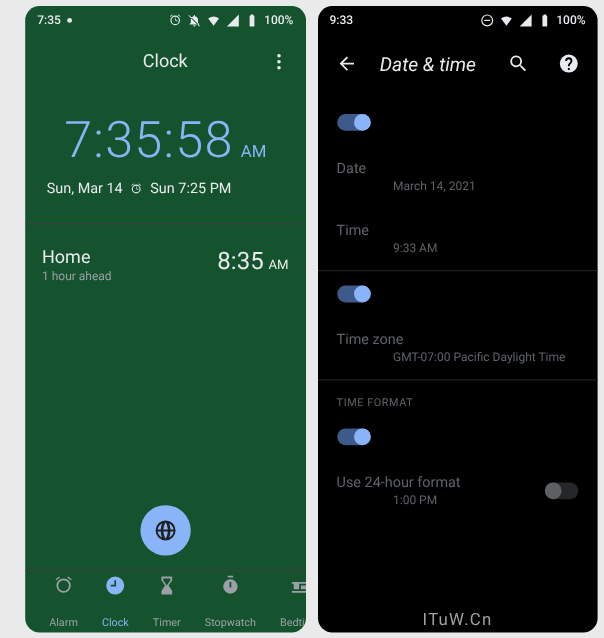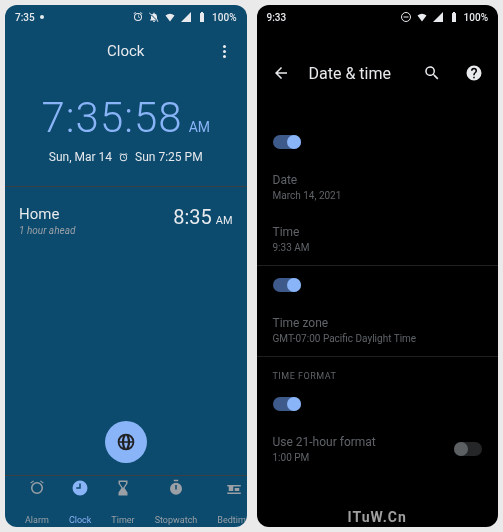--- a/index.html
+++ b/index.html
@@ -15,22 +15,22 @@
   }
   .phone {
     flex: 1;
     border-radius: 12px;
     overflow: hidden;
     display: flex;
     flex-direction: column;
     position: relative;
     color: #e8eaed;
   }
-  .phone.left { background: #0c4a6e; }
-  .phone.right { background: #000; gap: 20px; }
+  .phone.left { background: #14532d; margin-left: 16px; }
+  .phone.right { background: #000; }
 
   
   .status {
     height: 24px;
     display: flex;
     align-items: center;
     padding: 0 10px;
     font-size: 10px;
     font-weight: 500;
   }
@@ -53,29 +53,29 @@
     position: absolute; right: 10px; top: 50%; transform: translateY(-50%);
     width: 24px; height: 24px; display:flex; align-items:center; justify-content:center;
   }
   .vdots { display:flex; flex-direction:column; gap:2px; }
   .vdots span { width:3px; height:3px; background:#e8eaed; border-radius:50%; }
 
   
   .bigclock { text-align:center; padding: 20px 18px 14px; }
   .bigtime { color:#8ab4f8; font-size:42px; font-weight:300; letter-spacing:1px; }
   .bigampm { color:#8ab4f8; font-size:14px; margin-left:6px; }
-  .sub { color:#e8eaed; font-size:12px; margin-top:8px; display:flex; align-items:center; justify-content:center; gap:6px; }
+  .sub { color:#e8eaed; font-size:12px; margin-top:8px; display:flex; align-items:center; gap:6px; }
   .sub .asvg { width:11px; height:11px; fill:#e8eaed; }
 
   .divider { height:1px; background:#3c4043; margin:8px 0; }
 
   
   .wrow { display:flex; align-items:flex-start; justify-content:space-between; padding:10px 14px; }
   .wcity { font-size:15px; }
-  .woffset { font-size:10px; color:#9aa0a6; margin-top:2px;font-style:italic; }
+  .woffset { font-size:10px; color:#9aa0a6; margin-top:2px; }
   .wtime { font-size:20px; font-weight:400; }
   .wampm { font-size:11px; margin-left:4px; }
 
   
   .fab {
     position:absolute;
     bottom:64px; left:50%; transform:translateX(-50%);
     width:42px; height:42px; border-radius:50%;
     background:#8ab4f8; display:flex; align-items:center; justify-content:center;
   }
@@ -85,44 +85,44 @@
   .bnav {
     position:absolute; bottom:0; left:0; right:0;
     height:52px; display:flex; border-top:1px solid #3c4043;
   }
   .bitem { flex:1; display:flex; flex-direction:column; align-items:center; justify-content:center; gap:18px; font-size:9px; color:#9aa0a6;padding-left:20px; }
   .bitem.active { color:#8ab4f8; }
   .bitem svg { width:18px; height:18px; fill:currentColor; }
 
   
   .set-header {
-    height:48px; display:flex; align-items:center; padding:0 10px; gap:14px;
+    height:48px; display:flex; align-items:center; padding:0 10px; gap:14px;font-style:italic;
   }
   .set-header .title { font-size:16px; flex:1; }
   .iconbtn { width:28px; height:28px; display:flex; align-items:center; justify-content:center; }
   .iconbtn svg { width:18px; height:18px; fill:#e8eaed; }
 
   .setlist { padding: 6px 0 0; }
   .setitem { padding:12px 16px; display:flex; align-items:center; }
   .setitem .txt { flex:1; }
   .setitem .primary { font-size:12px; color:#e8eaed; }
-  .setitem .secondary { font-size:10px; color:#5f6368; margin-top:3px; }
+  .setitem .secondary { font-size:10px; color:#5f6368; margin-top:3px;margin-left:47px; }
   .setitem.disabled .primary { color:#5f6368; }
   .sectionlbl { font-size:9px; color:#5f6368; letter-spacing:0.5px; padding:14px 16px 4px; text-transform:uppercase; }
   .rdivider { height:1px; background:#1f1f1f; }
 
   .toggle { width:28px; height:14px; border-radius:7px; background:#3c4043; position:relative; }
   .toggle .knob { width:14px; height:14px; border-radius:50%; background:#9aa0a6; position:absolute; top:0; left:0; }
   .toggle.on { background:#3d5a8a; }
   .toggle.on .knob { background:#8ab4f8; left:auto; right:0; }
   .toggle.disabled { opacity:0.6; }
 
   .watermark {
     position:absolute; bottom:2px; left:0; right:0; text-align:center;
-    font-size:14px; font-weight:700; color:#a0a0a0; letter-spacing:1px;
+    font-size:14px; font-weight:400; color:#a0a0a0; letter-spacing:1px;
     pointer-events:none;
   }
 </style>
 </head>
 <body>
 
 <div class="phone left">
   <div class="status">
     <span>7:35</span>
     <span class="dot"></span>
@@ -314,21 +314,21 @@
     </div>
     <div class="rdivider"></div>
     <div class="sectionlbl">Time format</div>
     <div class="setitem">
       <div class="toggle on">
           <div class="knob"></div>
         </div>
     </div>
     <div class="setitem disabled">
       <div class="txt">
-        <div class="primary">Use 21-hour format</div>
+        <div class="primary">Use 24-hour format</div>
         <div class="secondary">1:00 PM</div>
       </div>
       <div class="toggle disabled">
           <div class="knob"></div>
         </div>
     </div>
   </div>
 
   <div class="watermark">ITuW.Cn</div>
 </div>

